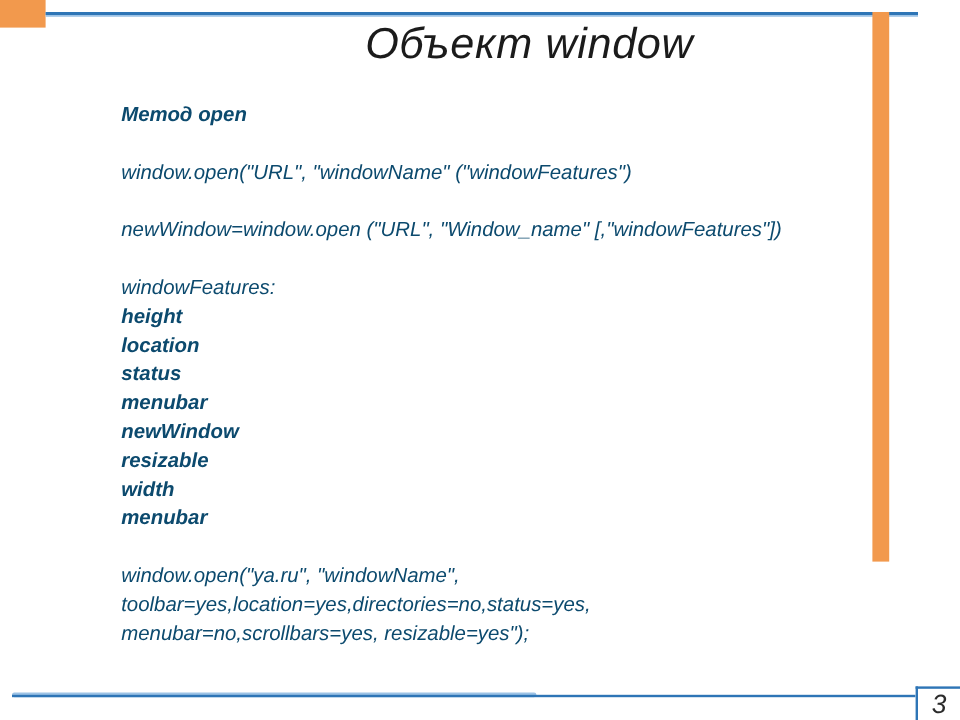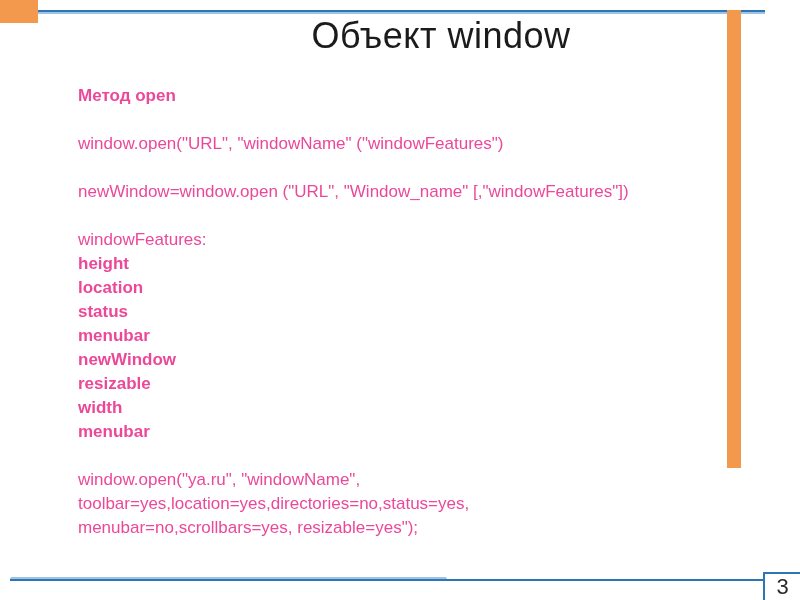--- a/index.html
+++ b/index.html
@@ -1,15 +1,15 @@
 <!DOCTYPE html>
 <html><head>
 <meta charset="utf-8">
 <style>
-  * { margin: 0; padding: 0; box-sizing: border-box; }
+  * { margin: 0; padding: 0; box-sizing: border-box; font-style: italic; }
   html, body { width: 800px; height: 600px; }
   body { font-family: "Liberation Sans", sans-serif; background: #ffffff; }
 
   .slide {
     position: relative;
     width: 800px;
     height: 600px;
     background: #ffffff;
     overflow: hidden;
   }
@@ -44,24 +44,24 @@
     height: 44px; line-height: 44px;
     text-align: center;
     font-size: 36px;
     letter-spacing: 0.5px;
     color: #1b1b1b;
     white-space: pre;
   }
 
   .body-text {
     position: absolute;
-    left: 78px; top: 84px;
+    left: 101px; top: 84px;
     width: 660px;
     font-size: 17px;
-    color: #ec4899;
+    color: #0c4a6e;
   }
   .body-text .line {
     height: 24px;
     line-height: 24px;
     white-space: pre;
     min-height: 24px;
   }
   .body-text .line.bold { font-weight: 700; }
 
   

